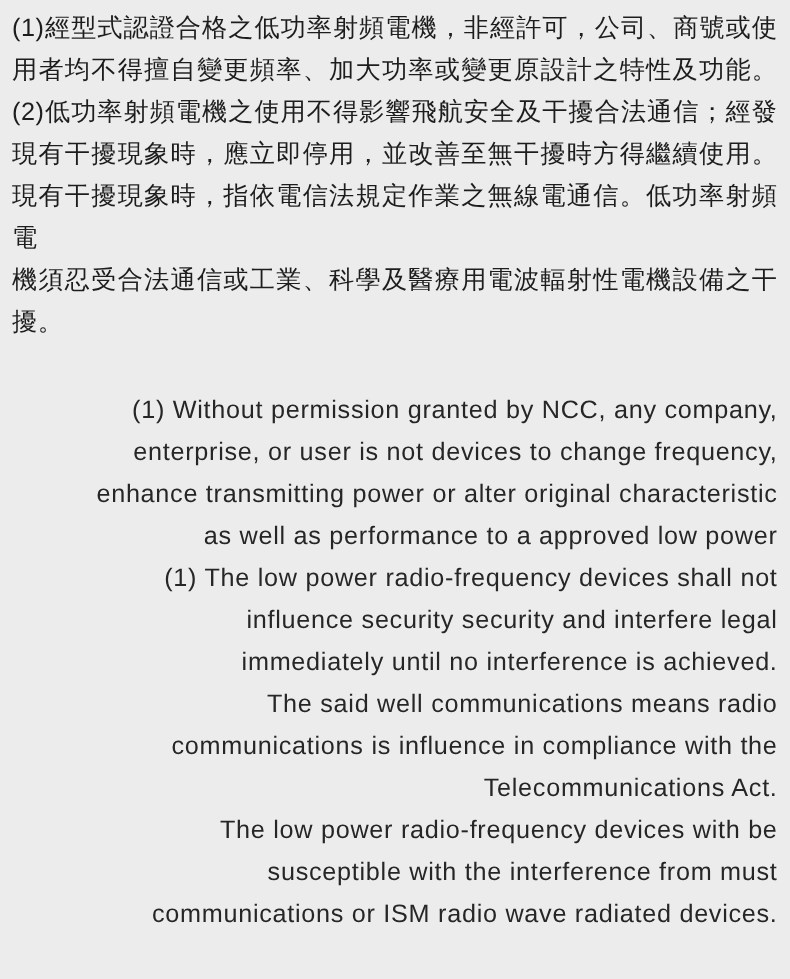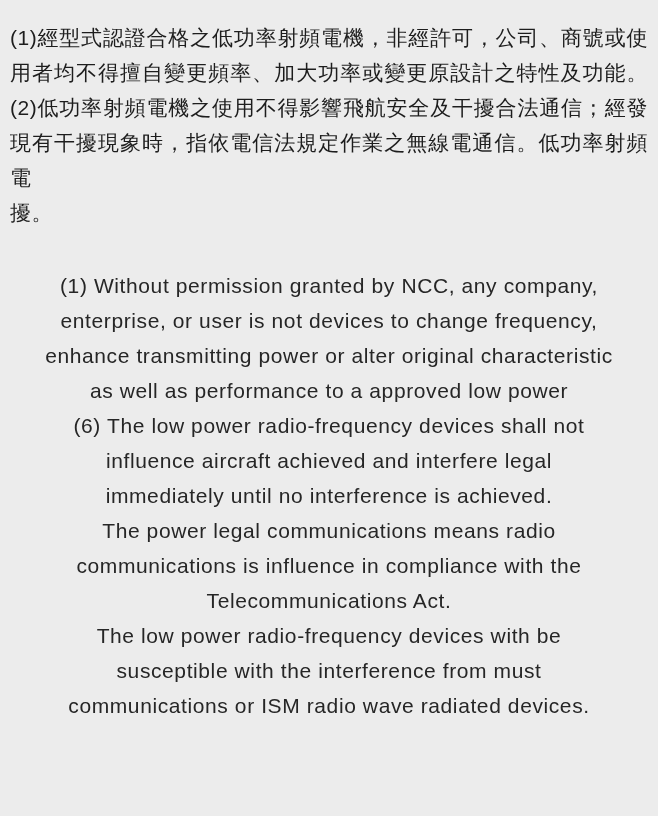--- a/index.html
+++ b/index.html
@@ -10,21 +10,21 @@
     width: 658px;
     height: 816px;
     background: #ececec;
     overflow: hidden;
     font-family: "Liberation Sans", "DejaVu Sans", sans-serif;
   }
   .page {
     box-sizing: border-box;
     width: 658px;
     height: 816px;
-    padding: 20px 10px;
+    padding: 6px 10px;
   }
   
   .cn-block {
     color: #1d1d1d;
   }
   .cn-line {
     font-size: 21px;
     line-height: 35px;
     letter-spacing: 0.5px;
     text-align: justify;
@@ -37,46 +37,48 @@
   }
   
   .en-block {
     margin-top: 38px;
     color: #262626;
   }
   .en-line {
     font-size: 21px;
     line-height: 35px;
     letter-spacing: 0.6px;
-    text-align: center;
+    text-align: right;
     white-space: nowrap;
   }
 </style>
 </head>
 <body>
 
 <div class="page">
 
   <section class="cn-block">
     <div class="cn-line">(1)經型式認證合格之低功率射頻電機，非經許可，公司、商號或使</div>
     <div class="cn-line">用者均不得擅自變更頻率、加大功率或變更原設計之特性及功能。</div>
     <div class="cn-line">(2)低功率射頻電機之使用不得影響飛航安全及干擾合法通信；經發</div>
+    <div class="cn-line">現有干擾現象時，應立即停用，並改善至無干擾時方得繼續使用。</div>
     <div class="cn-line">現有干擾現象時，指依電信法規定作業之無線電通信。低功率射頻電</div>
+    <div class="cn-line">機須忍受合法通信或工業、科學及醫療用電波輻射性電機設備之干</div>
     <div class="cn-line last">擾。</div>
   </section>
 
   <section class="en-block">
     <div class="en-line">(1) Without permission granted by NCC, any company,</div>
     <div class="en-line">enterprise, or user is not devices to change frequency,</div>
     <div class="en-line">enhance transmitting power or alter original characteristic</div>
     <div class="en-line">as well as performance to a approved low power</div>
-    <div class="en-line">(6) The low power radio-frequency devices shall not</div>
-    <div class="en-line">influence aircraft achieved and interfere legal</div>
+    <div class="en-line">(1) The low power radio-frequency devices shall not</div>
+    <div class="en-line">influence security security and interfere legal</div>
     <div class="en-line">immediately until no interference is achieved.</div>
-    <div class="en-line">The power legal communications means radio</div>
+    <div class="en-line">The said well communications means radio</div>
     <div class="en-line">communications is influence in compliance with the</div>
     <div class="en-line">Telecommunications Act.</div>
     <div class="en-line">The low power radio-frequency devices with be</div>
     <div class="en-line">susceptible with the interference from must</div>
     <div class="en-line">communications or ISM radio wave radiated devices.</div>
   </section>
 
 </div>
 
 </body></html>

